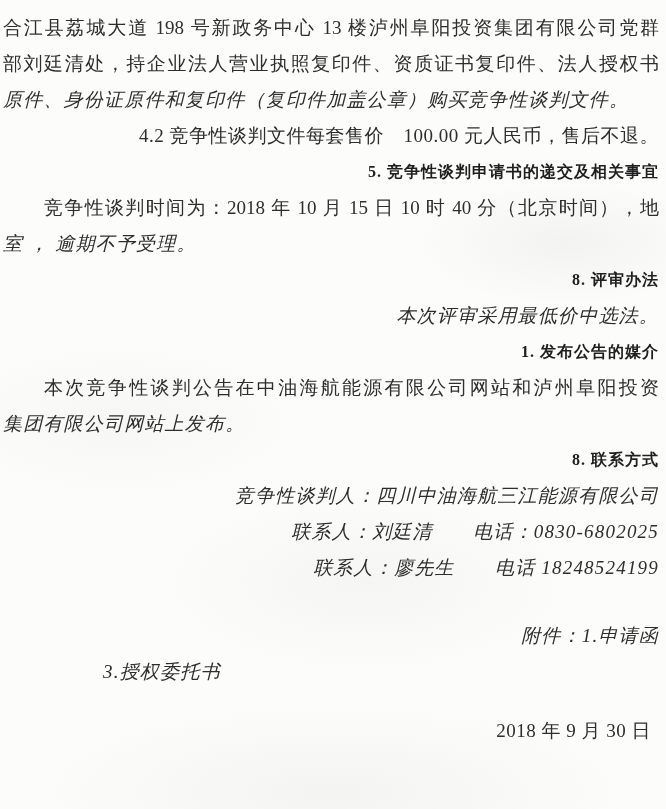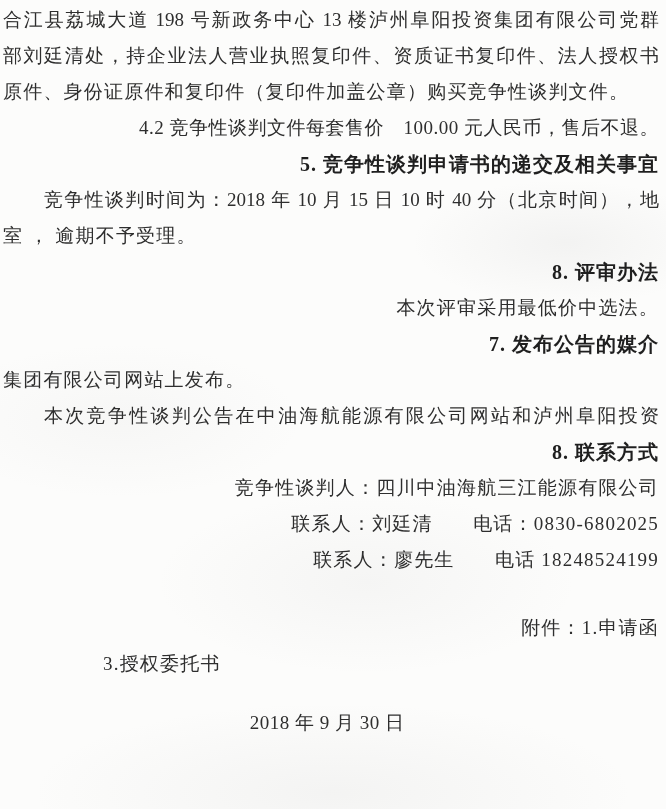--- a/index.html
+++ b/index.html
@@ -17,20 +17,21 @@
       radial-gradient(ellipse 300px 130px at 55% 72%, rgba(175,175,175,0.09), transparent 70%),
       radial-gradient(ellipse 260px 110px at 18% 52%, rgba(180,180,180,0.08), transparent 70%),
       radial-gradient(ellipse 400px 120px at 50% 98%, rgba(170,170,170,0.10), transparent 75%),
       #fcfcfb;
   }
   .page {
     box-sizing: border-box;
     width: 666px;
     height: 658px;
     padding: 2px 7px 8px 3px;
+    margin-top: 8px;
   }
   .ln {
     height: 36px;
     line-height: 36px;
     font-size: 19px;
     white-space: nowrap;
     letter-spacing: 0.5px;
   }
   .j {
     white-space: normal;
@@ -41,33 +42,33 @@
   .ind { padding-left: 41px; text-align: right; }
   .jind {
     text-indent: 41px;
     white-space: normal;
     text-align: justify;
     text-align-last: justify;
     letter-spacing: 0;
     font-family: Liberation Serif, serif;
   }
   .sub { padding-left: 100px; }
-  .ls1 { letter-spacing: 1.2px; }
+  .ls1 { letter-spacing: 1.2px; font-style: italic; }
   .b {
     font-weight: 700;
-    font-size: 20px;
+    font-size: 16px;
     color: #1f1f1f;
     letter-spacing: 1px;
   }
   .gap-attach { margin-top: 32px; }
   .date-line {
     margin-top: 26px;
     height: 29px;
     line-height: 29px;
-    text-align: center;
+    text-align: right;
     padding-right: 8px;
     letter-spacing: 0.5px;
   }
 </style>
 </head>
 <body>
 
 <div class="page">
 
   <div class="ln j">合江县荔城大道 198 号新政务中心 13 楼泸州阜阳投资集团有限公司党群</div>
@@ -76,23 +77,23 @@
 
   <div class="ln ind">4.2 竞争性谈判文件每套售价　100.00 元人民币，售后不退。</div>
 
   <div class="ln ind b">5. 竞争性谈判申请书的递交及相关事宜</div>
   <div class="ln jind">竞争性谈判时间为：2018 年 10 月 15 日  10 时 40 分（北京时间），地</div>
   <div class="ln ls1">室 ， 逾期不予受理。</div>
 
   <div class="ln ind b">8. 评审办法</div>
   <div class="ln ind ls1">本次评审采用最低价中选法。</div>
 
-  <div class="ln ind b">7. 发布公告的媒介</div>
+  <div class="ln ind b">1. 发布公告的媒介</div>
+  <div class="ln jind">本次竞争性谈判公告在中油海航能源有限公司网站和泸州阜阳投资</div>
   <div class="ln ls1">集团有限公司网站上发布。</div>
-  <div class="ln jind">本次竞争性谈判公告在中油海航能源有限公司网站和泸州阜阳投资</div>
 
   <div class="ln ind b">8. 联系方式</div>
   <div class="ln ind ls1">竞争性谈判人：四川中油海航三江能源有限公司</div>
   <div class="ln ind ls1">联系人：刘廷清　　电话：0830-6802025</div>
   <div class="ln ind ls1">联系人：廖先生　　电话 18248524199</div>
 
   <div class="ln ind ls1 gap-attach">
     <span>附件：</span><span>1.申请函</span>
   </div>
   <div class="ln sub ls1">3.授权委托书</div>

